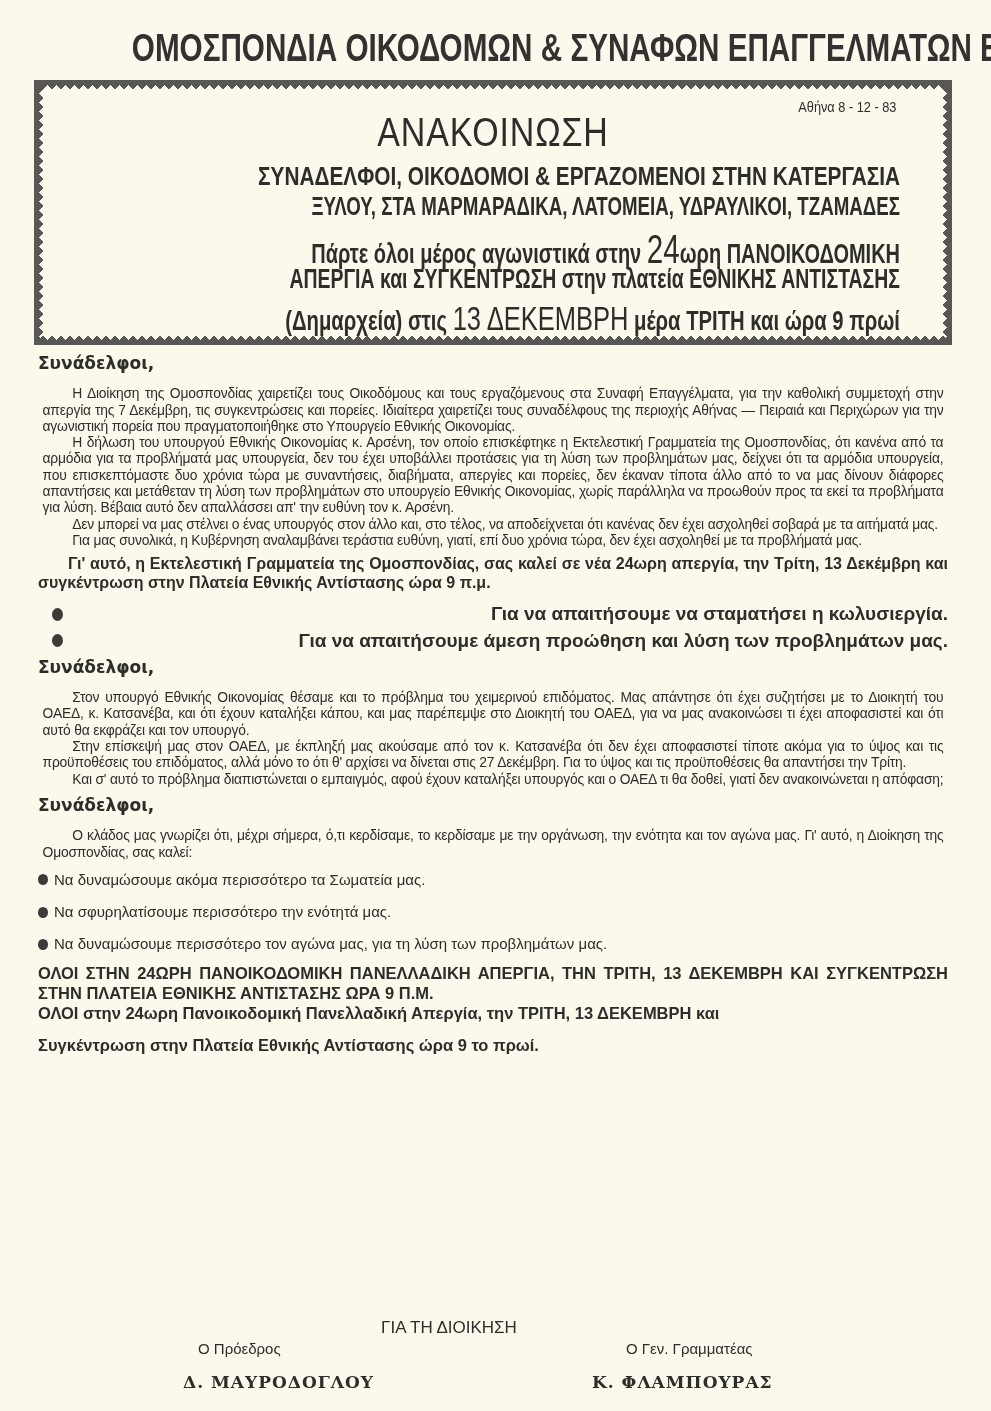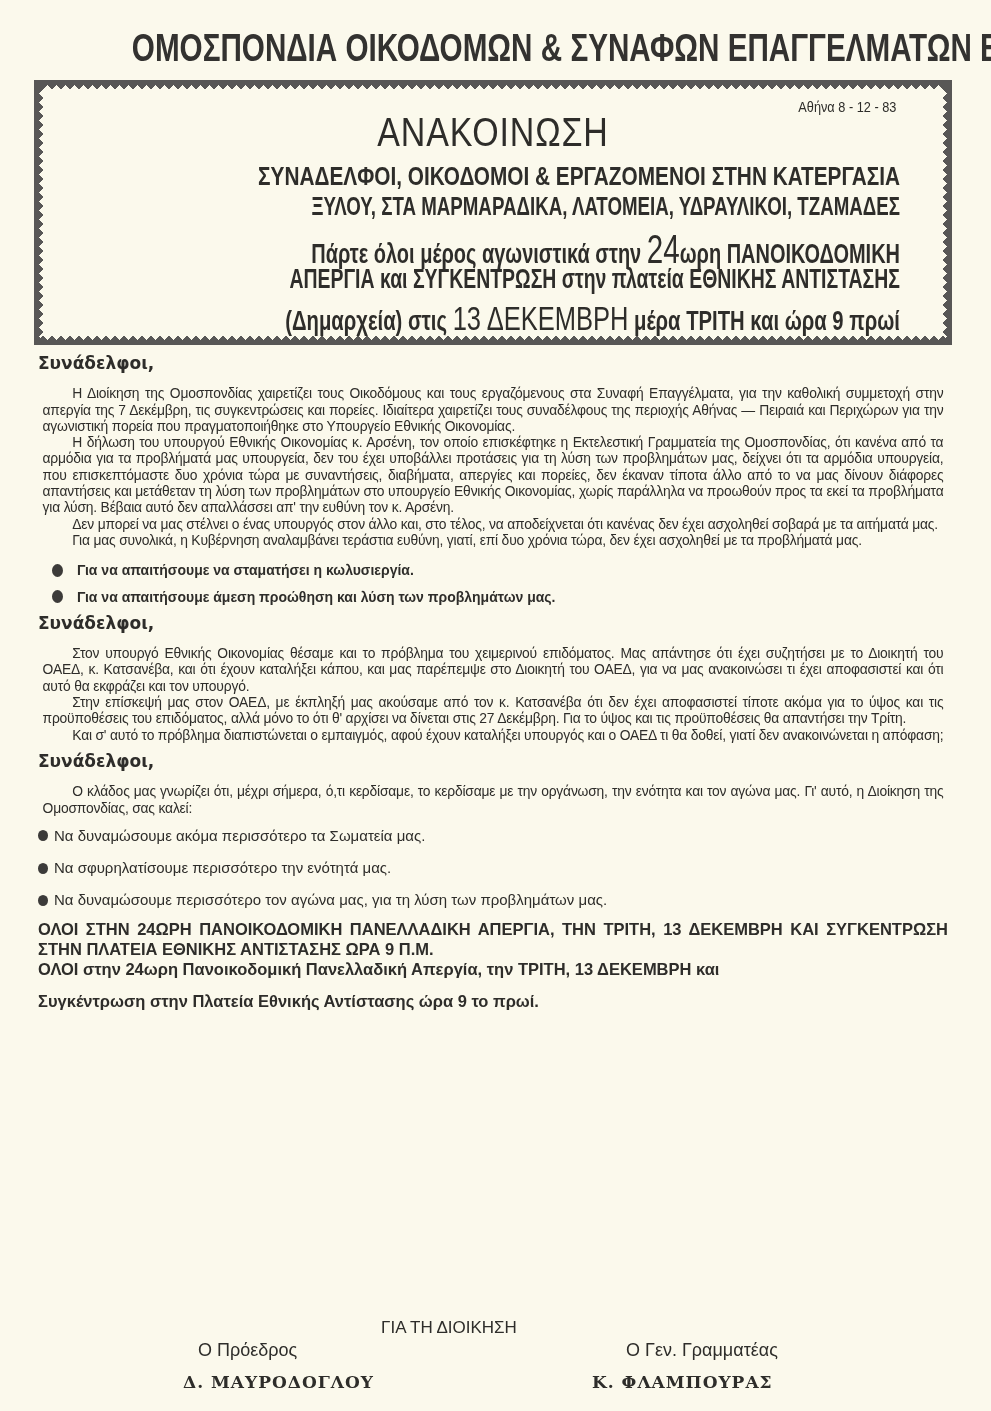--- a/index.html
+++ b/index.html
@@ -73,43 +73,43 @@
     .p {
       text-indent: 30px; text-align: justify; margin: 0;
       font-size: 14px; letter-spacing: -0.2px;
       transform: scaleX(0.99);
     }
     .call {
       font-weight: bold; font-size: 16px; line-height: 19px;
       text-indent: 30px; text-align: justify; margin: 6px 0 0 0;
     }
     .bullet-bold {
-      font-weight: bold; font-size: 14px; margin: 14px 0 0 14px;
-      display: flex; align-items: center;
+      font-weight: bold; font-size: 19px; margin: 14px 0 0 14px;
+      display: flex; align-items: center; justify-content: space-between;
     }
     .dot {
       display: inline-block; width: 11px; height: 13px; border-radius: 50%;
       background: #3c3b39; margin-right: 14px; flex: none;
     }
     .dot.small { width: 10px; height: 11px; margin-right: 6px; }
     .bullet-norm {
       font-size: 15px; margin: 16px 0 0 0; display: flex; align-items: center;
     }
     .final {
       font-weight: bold; font-size: 16.5px; line-height: 20px; margin: 10px 0 0 0;
       text-align: justify;
     }
     .final2 { font-weight: bold; font-size: 16.5px; line-height: 20px; margin: 0; text-align: justify; }
     .final3 { font-weight: bold; font-size: 16.5px; margin: 14px 0 16px 0; }
 
     .sign {
       position: absolute; left: 0; top: 1318px; width: 991px;
     }
     .sign .for { position: absolute; left: 0; width: 898px; text-align: center; font-size: 17px; top: 0; }
-    .sign .role { position: absolute; font-size: 18px; top: 22px; }
+    .sign .role { position: absolute; font-size: 15px; top: 22px; }
     .sign .name { position: absolute; font-size: 17px; font-weight: bold; top: 54px; letter-spacing: 1px;
       font-family: "DejaVu Serif", serif; }
     .role-left { left: 198px; } .role-right { left: 626px; }
     .name-left { left: 183px; } .name-right { left: 592px; }
     .gap-sm { height: 6px; }
   </style>
 </head>
 <body>
 
 <div class="masthead">ΟΜΟΣΠΟΝΔΙΑ  ΟΙΚΟΔΟΜΩΝ &amp; ΣΥΝΑΦΩΝ ΕΠΑΓΓΕΛΜΑΤΩΝ  ΕΛΛΑΔΑΣ</div>
@@ -133,20 +133,21 @@
     <span>(Δημαρχεία) στις </span><span class="big13">13 ΔΕΚΕΜΒΡΗ</span><span> μέρα ΤΡΙΤΗ και ώρα 9 πρωί</span>
   </div>
 </div>
 
 <div class="body">
   <div class="salut">Συνάδελφοι,</div>
   <p class="p">Η Διοίκηση της Ομοσπονδίας χαιρετίζει τους Οικοδόμους και τους εργαζόμενους στα Συναφή Επαγγέλματα, για την καθολική συμμετοχή στην απεργία της 7 Δεκέμβρη, τις συγκεντρώσεις και πορείες. Ιδιαίτερα χαιρετίζει τους συναδέλφους της περιοχής Αθήνας — Πειραιά και Περιχώρων για την αγωνιστική πορεία που πραγματοποιήθηκε στο Υπουργείο Εθνικής Οικονομίας.</p>
   <p class="p">Η δήλωση του υπουργού Εθνικής Οικονομίας κ. Αρσένη, τον οποίο επισκέφτηκε η Εκτελεστική Γραμματεία της Ομοσπονδίας, ότι κανένα από τα αρμόδια για τα προβλήματά μας υπουργεία, δεν του έχει υποβάλλει προτάσεις για τη λύση των προβλημάτων μας, δείχνει ότι τα αρμόδια υπουργεία, που επισκεπτόμαστε δυο χρόνια τώρα με συναντήσεις, διαβήματα, απεργίες και πορείες, δεν έκαναν τίποτα άλλο από το να μας δίνουν διάφορες απαντήσεις και μετάθεταν τη λύση των προβλημάτων στο υπουργείο Εθνικής Οικονομίας, χωρίς παράλληλα να προωθούν προς τα εκεί τα προβλήματα για λύση. Βέβαια αυτό δεν απαλλάσσει απ' την ευθύνη τον κ. Αρσένη.</p>
   <p class="p">Δεν μπορεί να μας στέλνει ο ένας υπουργός στον άλλο και, στο τέλος, να αποδείχνεται ότι κανένας δεν έχει ασχοληθεί σοβαρά με τα αιτήματά μας.</p>
   <p class="p">Για μας συνολικά, η Κυβέρνηση αναλαμβάνει τεράστια ευθύνη, γιατί, επί δυο χρόνια τώρα, δεν έχει ασχοληθεί με τα προβλήματά μας.</p>
+  <p class="call">Γι' αυτό, η Εκτελεστική Γραμματεία της Ομοσπονδίας, σας καλεί σε νέα 24ωρη απεργία, την Τρίτη, 13 Δεκέμβρη και συγκέντρωση στην Πλατεία Εθνικής Αντίστασης ώρα 9 π.μ.</p>
 
   <div class="bullet-bold">
     <span class="dot"></span>
     <span>Για να απαιτήσουμε να σταματήσει η κωλυσιεργία.</span>
   </div>
   <div class="bullet-bold" style="margin-top:10px;">
     <span class="dot"></span>
     <span>Για να απαιτήσουμε άμεση προώθηση και λύση των προβλημάτων μας.</span>
   </div>
 

